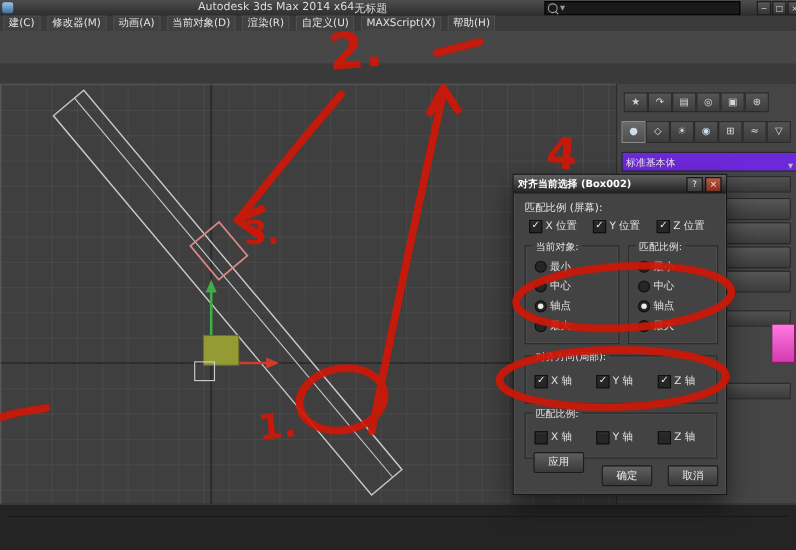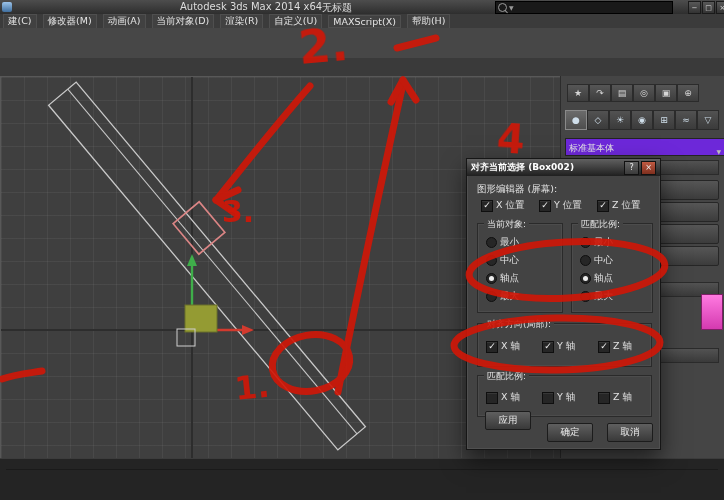--- a/index.html
+++ b/index.html
@@ -212,21 +212,21 @@
   <div class="abs" style="left:140px;top:218px;width:20px;height:34px;background:linear-gradient(#ff7ae0,#d43ab0);border:1px solid #7e1f66"></div>
   <div class="rollbar" style="left:4px;top:272px;width:152px"></div>
 </div>
 
 <div id="dialog" class="abs">
   <div id="dlgtitle">
     <span class="dt">对齐当前选择 (Box002)</span>
     <span class="tbx help">?</span>
     <span class="tbx close">×</span>
   </div>
-  <span class="dlabel" style="left:10px;top:24px">图形编辑器 (屏幕):</span>
+  <span class="dlabel" style="left:10px;top:24px">匹配比例 (屏幕):</span>
 
   <label class="cb" style="left:14px;top:40px">
     <span class="box on">
         <i class="mark">✓</i>
       </span>
     <span class="lb">X 位置</span>
   </label>
   <label class="cb" style="left:72px;top:40px">
     <span class="box on">
         <i class="mark">✓</i>

